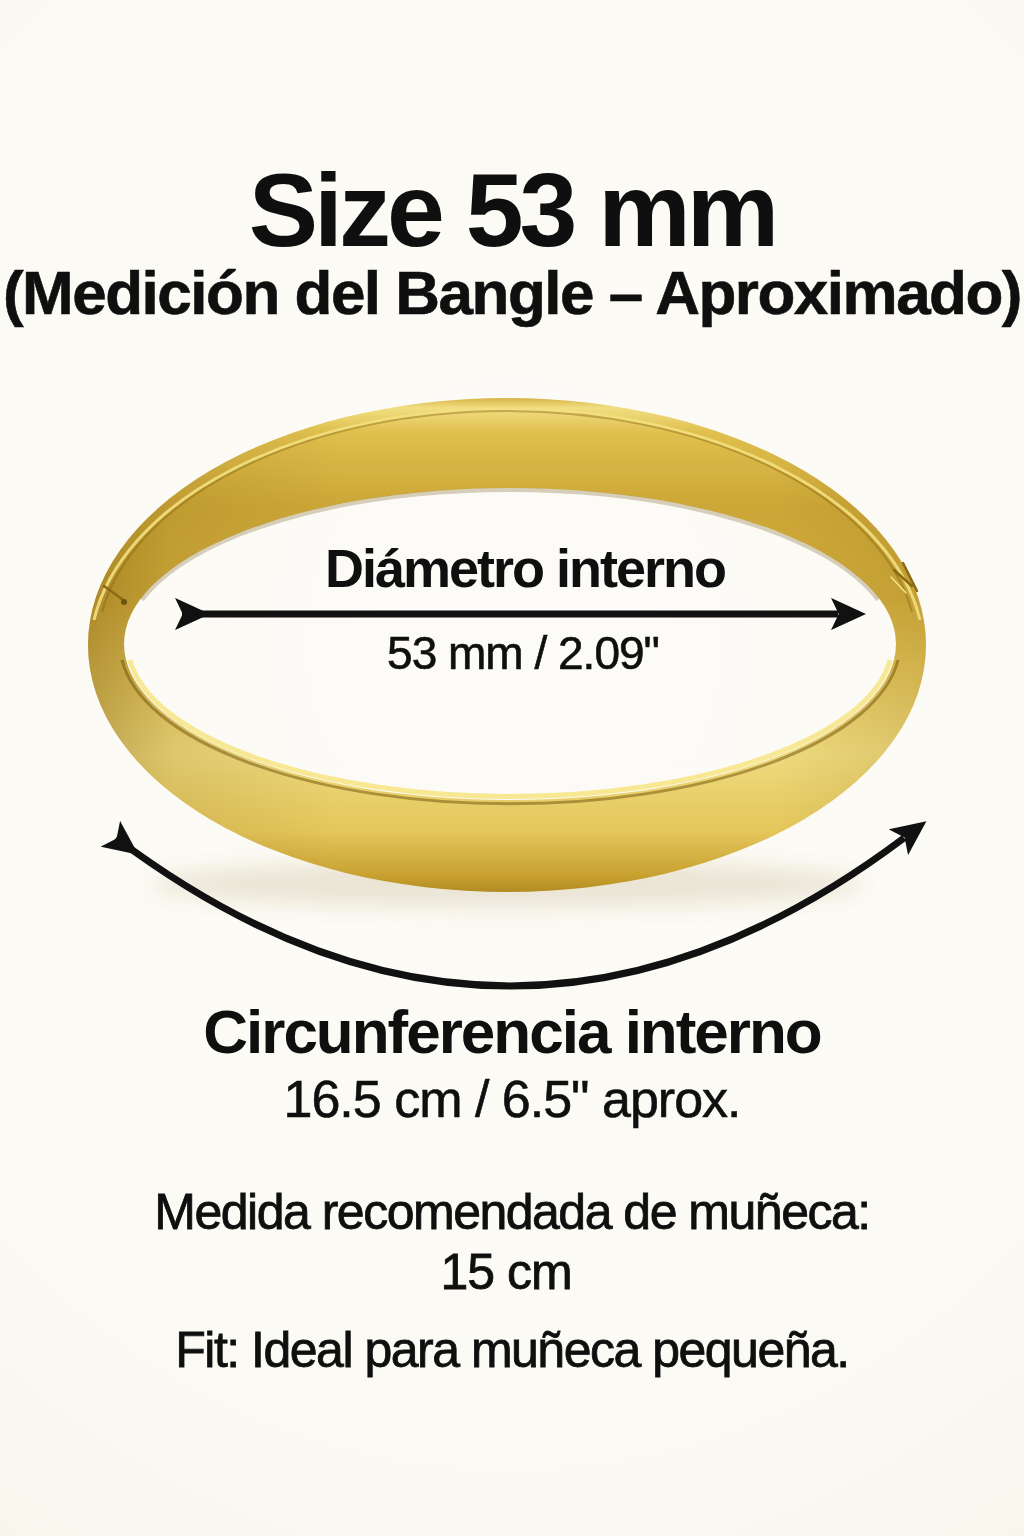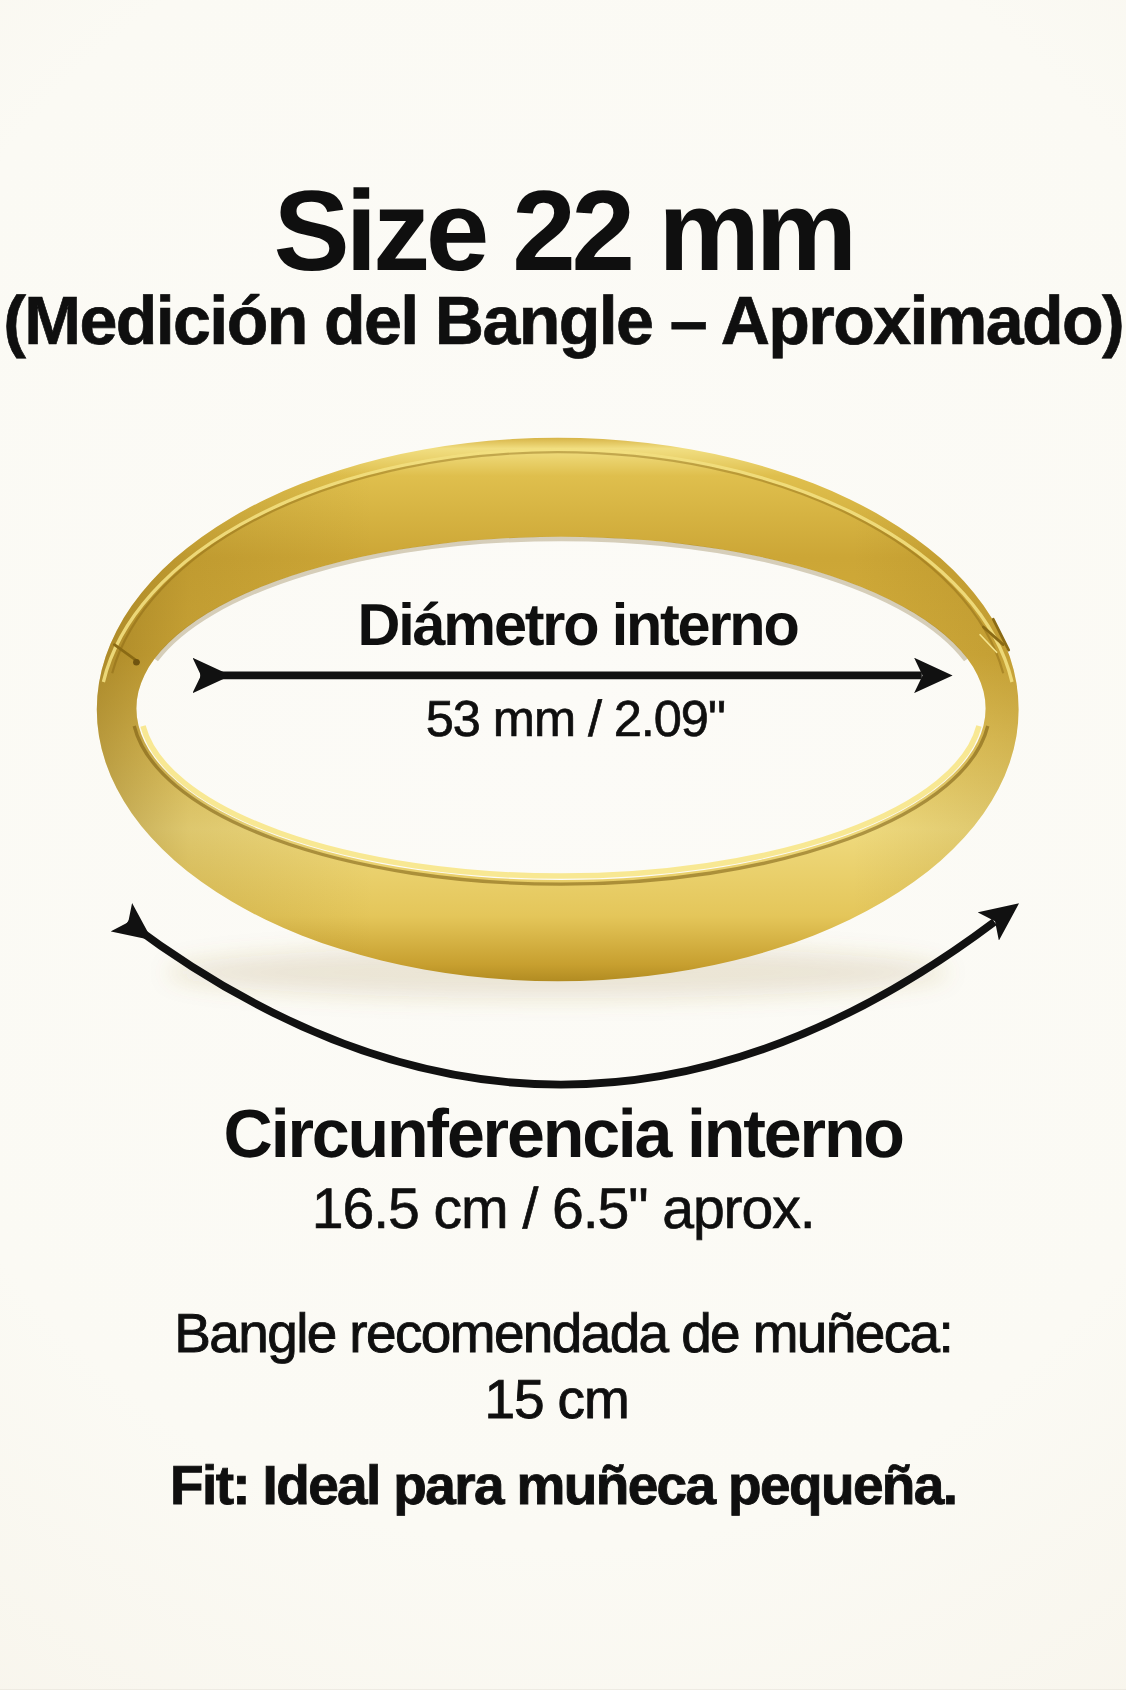--- a/index.html
+++ b/index.html
@@ -14,29 +14,29 @@
   }
   .txt{position:absolute;left:0;right:0;text-align:center;line-height:1.12;white-space:nowrap;}
   .title{top:152px;font-size:104px;font-weight:700;letter-spacing:-4px;}
   .subtitle{top:258px;font-size:62px;font-weight:700;letter-spacing:-1.5px;-webkit-text-stroke:0.6px #0f0f0f;}
   .dia-label{top:538px;font-size:54px;font-weight:700;letter-spacing:-2px;transform:translateX(13px);}
   .dia-value{top:628px;font-size:46px;font-weight:400;letter-spacing:-1px;transform:translateX(11px);-webkit-text-stroke:0.6px #0f0f0f;}
   .circ-label{top:997px;font-size:62px;font-weight:700;letter-spacing:-2px;}
   .circ-value{top:1070px;font-size:52px;font-weight:400;letter-spacing:-1px;-webkit-text-stroke:0.6px #0f0f0f;}
   .wrist-label{top:1184px;font-size:50px;font-weight:400;letter-spacing:-1.5px;-webkit-text-stroke:0.8px #0f0f0f;}
   .wrist-value{top:1244px;font-size:50px;font-weight:400;letter-spacing:-1px;transform:translateX(-6px);-webkit-text-stroke:0.8px #0f0f0f;}
-  .fit-note{top:1322px;font-size:50px;font-weight:700;letter-spacing:-1.5px;-webkit-text-stroke:0.8px #0f0f0f;}
+  .fit-note{top:1322px;font-size:50px;font-weight:400;letter-spacing:-1.5px;-webkit-text-stroke:0.8px #0f0f0f;}
   svg.scene{position:absolute;left:0;top:0;}
 </style>
 </head>
 <body>
 
 <div class="canvas">
 
-  <div class="txt title">Size 22 mm</div>
+  <div class="txt title">Size 53 mm</div>
   <div class="txt subtitle">(Medición del Bangle – Aproximado)</div>
 
   <svg class="scene" width="1024" height="1536" viewBox="0 0 1024 1536" aria-hidden="true">
     <defs>
       <linearGradient id="gold" x1="0" y1="398" x2="0" y2="892" gradientUnits="userSpaceOnUse">
         <stop offset="0" stop-color="#D7B447"></stop>
         <stop offset="0.02" stop-color="#F1DE81"></stop>
         <stop offset="0.07" stop-color="#DFBF4D"></stop>
         <stop offset="0.22" stop-color="#CCA636"></stop>
         <stop offset="0.40" stop-color="#D2AC3B"></stop>
@@ -87,17 +87,17 @@
     <path d="M 182 614 L 838 614" stroke="#111111" stroke-width="7" marker-start="url(#ah)" marker-end="url(#ah)" style="marker-start:url(#ah)"></path>
 
     <path d="M 116 838 Q 510 1134 904 838" fill="none" stroke="#111111" stroke-width="7" marker-start="url(#ah)" marker-end="url(#ah)"></path>
   </svg>
 
   <div class="txt dia-label">Diámetro interno</div>
   <div class="txt dia-value">53 mm / 2.09"</div>
   <div class="txt circ-label">Circunferencia interno</div>
   <div class="txt circ-value">16.5 cm / 6.5" aprox.</div>
 
-  <div class="txt wrist-label">Bangle recomendada de muñeca:</div>
+  <div class="txt wrist-label">Medida recomendada de muñeca:</div>
   <div class="txt wrist-value">15 cm</div>
   <div class="txt fit-note">Fit: Ideal para muñeca pequeña.</div>
 
 </div>
 
 </body></html>

